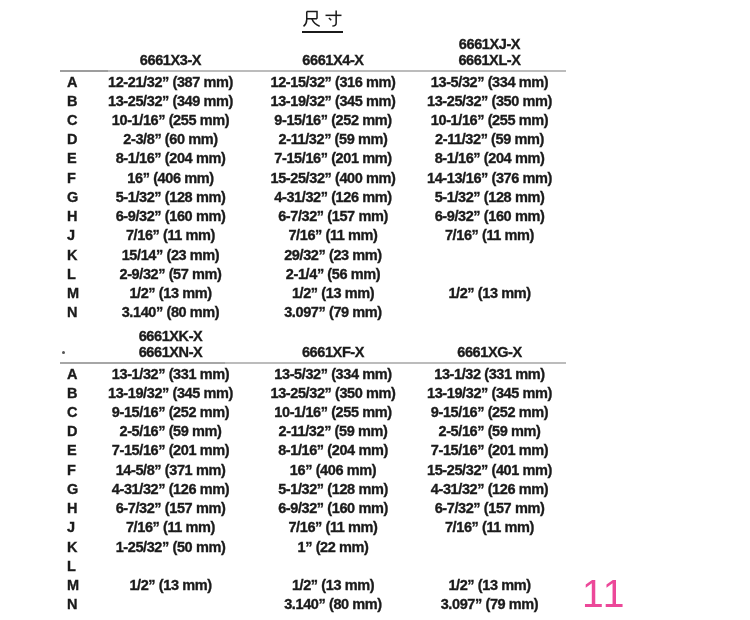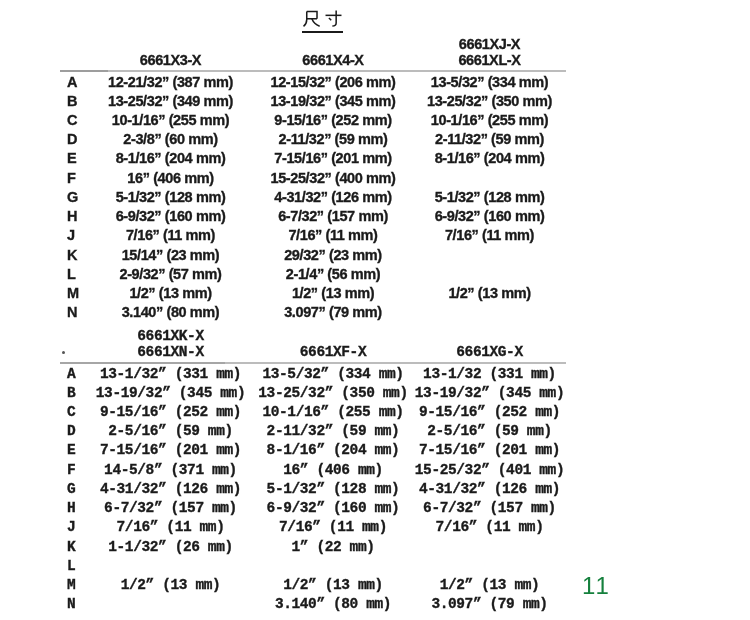--- a/index.html
+++ b/index.html
@@ -12,38 +12,38 @@
 
   
   .title-wrap{position:absolute;left:302px;top:8px;}
   .title-glyphs{display:flex;gap:3px;padding-bottom:3px;border-bottom:2px solid #1b1b1b;}
   svg.cjk{display:block;}
   svg.cjk path{fill:none;stroke:#1b1b1b;stroke-width:8;stroke-linecap:butt;}
 
   
   .dim-table{position:absolute;left:60px;width:506px;}
   #table1{top:36px;}
-  #table2{top:328px;font-family:Liberation Mono, monospace;}
+  #table2{top:328px;}
   .trow{display:grid;grid-template-columns:28px 165px 160px 153px;align-items:center;}
   .hrow{height:16px;}
   .hcell,.val,.lbl{
     font-weight:bold;font-size:14.5px;letter-spacing:-0.4px;white-space:nowrap;
     -webkit-text-stroke:0.35px currentColor;
   }
   .hcell,.val{text-align:center;}
   .lbl{padding-left:7px;text-align:left;}
   .rule{height:2px;margin-top:2px;background:#bcbcbc;}
   #table1 .rule{background:linear-gradient(to right,#9d9d9d 0 48px,#bcbcbc 48px);}
   #table2 .rule{background:linear-gradient(to right,#a6a6a6 0 165px,#bcbcbc 165px);}
   .tbody .trow{height:19.23px;}
 
   
   .page-number{
     position:absolute;left:582px;top:572px;
-    font-size:24px;font-weight:400;letter-spacing:2px;color:#15803d;
+    font-size:39px;font-weight:400;letter-spacing:2px;color:#ec4899;
   }
   .stray-dot{position:absolute;left:62px;top:351px;width:3px;height:3px;border-radius:50%;background:#555;}
 </style>
 </head>
 <body>
 
 <div class="sheet">
 
   <div class="title-wrap" role="heading" aria-level="1" aria-label="尺寸">
     <div class="title-glyphs">
@@ -72,21 +72,21 @@
         <span class="cell lbl"></span>
         <span class="cell hcell">6661X3-X</span>
         <span class="cell hcell">6661X4-X</span>
         <span class="cell hcell">6661XL-X</span>
       </div>
       <div class="rule"></div>
     <div class="tbody">
         <div class="trow">
           <span class="cell lbl">A</span>
           <span class="cell val">12-21/32” (387 mm)</span>
-          <span class="cell val">12-15/32” (206 mm)</span>
+          <span class="cell val">12-15/32” (316 mm)</span>
           <span class="cell val">13-5/32” (334 mm)</span>
         </div>
         <div class="trow">
           <span class="cell lbl">B</span>
           <span class="cell val">13-25/32” (349 mm)</span>
           <span class="cell val">13-19/32” (345 mm)</span>
           <span class="cell val">13-25/32” (350 mm)</span>
         </div>
         <div class="trow">
           <span class="cell lbl">C</span>
@@ -103,20 +103,21 @@
         <div class="trow">
           <span class="cell lbl">E</span>
           <span class="cell val">8-1/16” (204 mm)</span>
           <span class="cell val">7-15/16” (201 mm)</span>
           <span class="cell val">8-1/16” (204 mm)</span>
         </div>
         <div class="trow">
           <span class="cell lbl">F</span>
           <span class="cell val">16” (406 mm)</span>
           <span class="cell val">15-25/32” (400 mm)</span>
+          <span class="cell val">14-13/16” (376 mm)</span>
         </div>
         <div class="trow">
           <span class="cell lbl">G</span>
           <span class="cell val">5-1/32” (128 mm)</span>
           <span class="cell val">4-31/32” (126 mm)</span>
           <span class="cell val">5-1/32” (128 mm)</span>
         </div>
         <div class="trow">
           <span class="cell lbl">H</span>
           <span class="cell val">6-9/32” (160 mm)</span>
@@ -221,21 +222,21 @@
           <span class="cell val">6-7/32” (157 mm)</span>
         </div>
         <div class="trow">
           <span class="cell lbl">J</span>
           <span class="cell val">7/16” (11 mm)</span>
           <span class="cell val">7/16” (11 mm)</span>
           <span class="cell val">7/16” (11 mm)</span>
         </div>
         <div class="trow">
           <span class="cell lbl">K</span>
-          <span class="cell val">1-1/32” (26 mm)</span>
+          <span class="cell val">1-25/32” (50 mm)</span>
           <span class="cell val">1” (22 mm)</span>
         </div>
         <div class="trow">
           <span class="cell lbl">L</span>
           <span class="cell val"></span>
           <span class="cell val"></span>
           <span class="cell val"></span>
         </div>
         <div class="trow">
           <span class="cell lbl">M</span>

